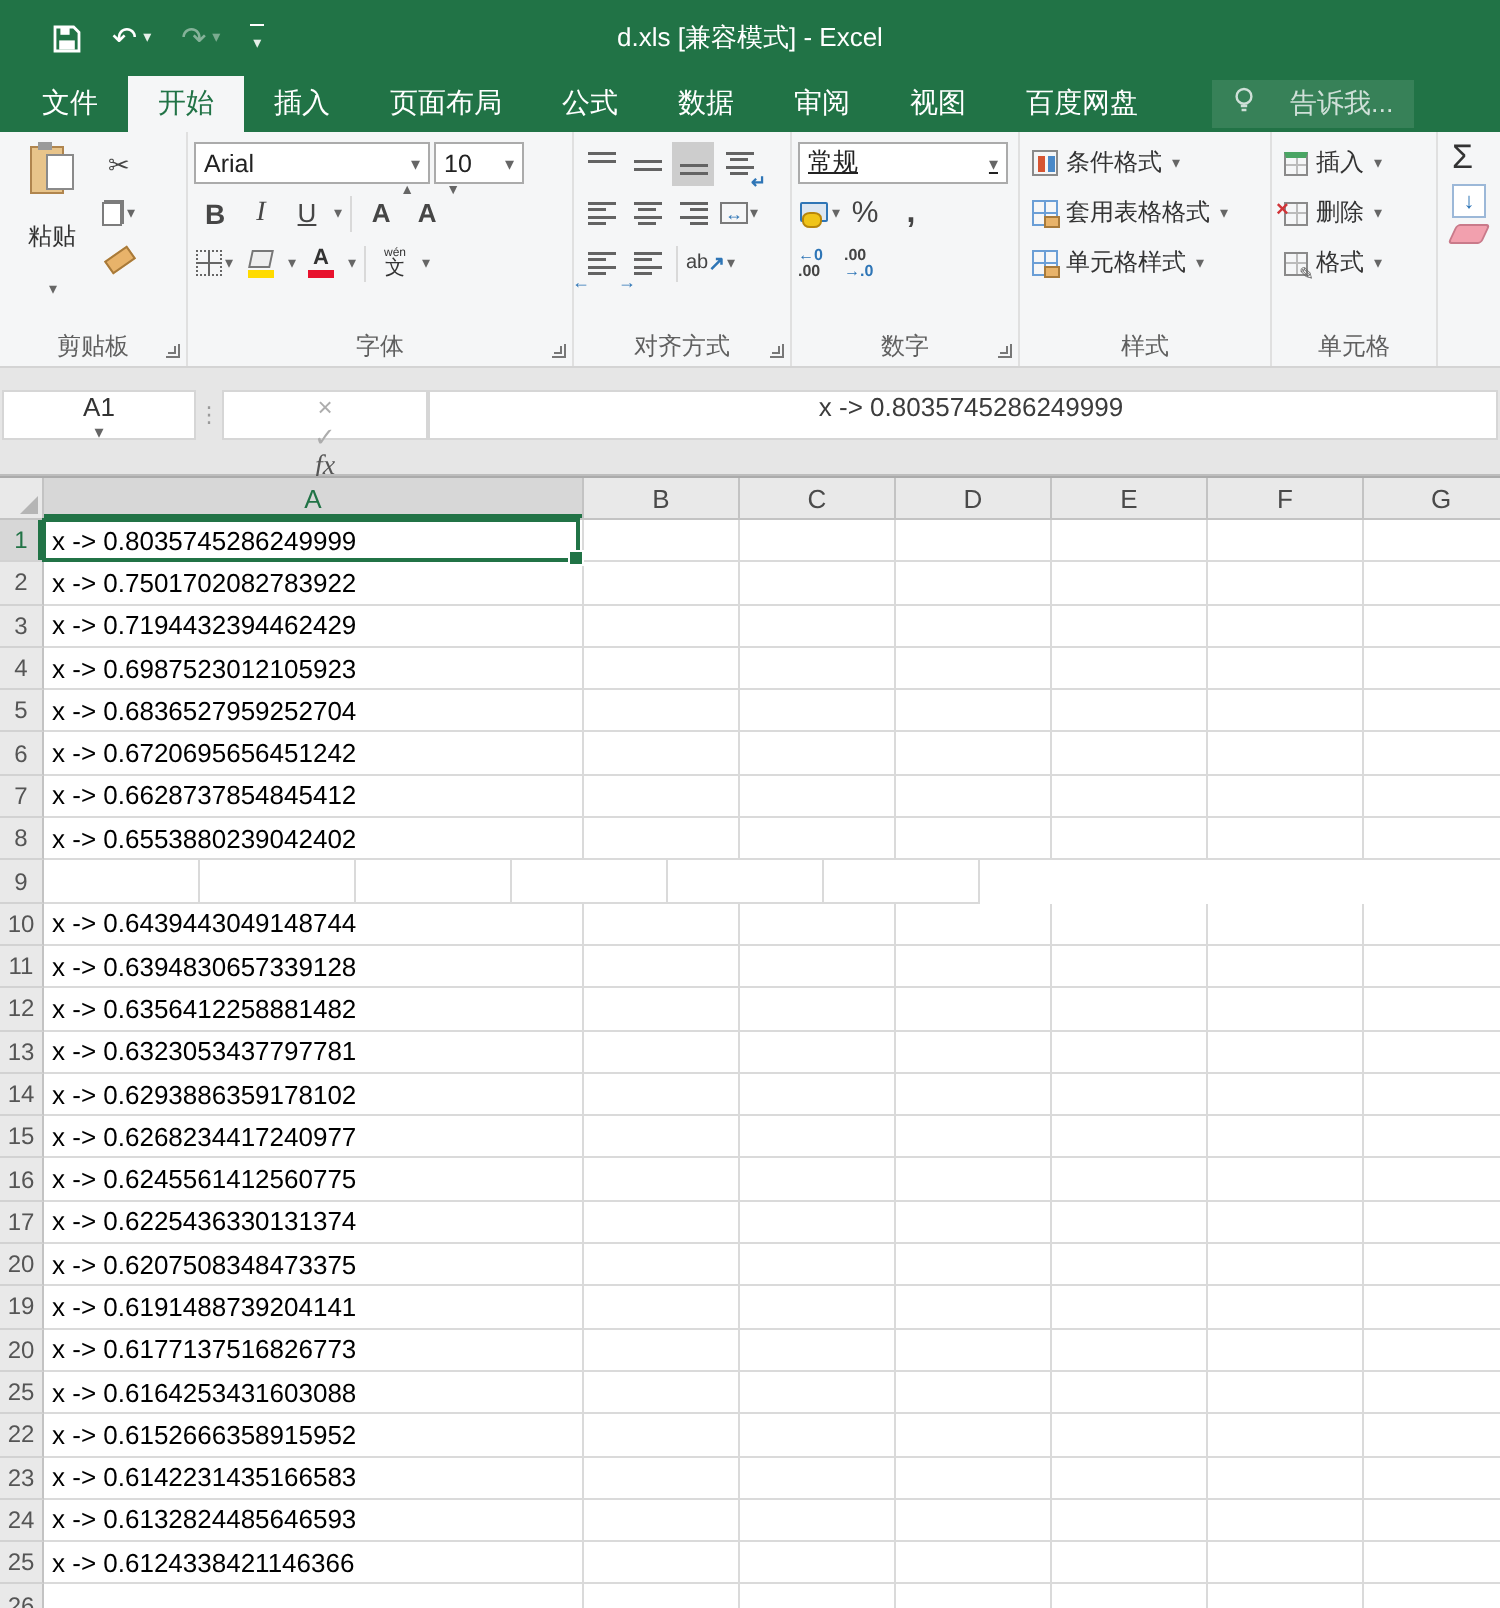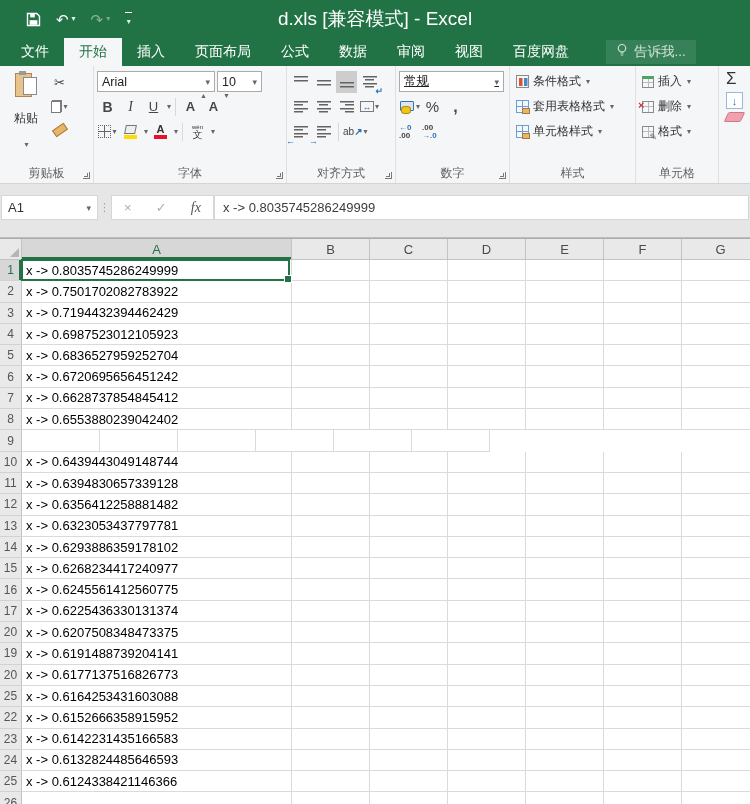--- a/index.html
+++ b/index.html
@@ -8,27 +8,27 @@
 
   
   .titlebar{height:38px;background:#217346;display:flex;align-items:center;position:relative;color:#fff;}
   .qat{display:flex;align-items:center;gap:15px;margin-left:26px;z-index:2;}
   .qat .btn{display:flex;align-items:center;gap:3px;color:#fff;font-size:15px;line-height:1;}
   .qat .arr{font-size:8px;color:#e6efe9;}
   .qat .dim{opacity:.45;}
   .qat-custom{display:flex;flex-direction:column;align-items:center;line-height:4px;}
   .qat-custom .bar{width:7px;height:1.5px;background:#fff;margin-bottom:2px;}
   .qat-custom .arr{font-size:8px;}
-  .win-title{position:absolute;left:0;right:0;text-align:center;font-size:19px;color:#fff;pointer-events:none;}
+  .win-title{position:absolute;left:0;right:0;text-align:center;font-size:13px;color:#fff;pointer-events:none;}
 
   
   .tabrow{height:28px;background:#217346;display:flex;align-items:stretch;padding-left:6px;}
   .tab{display:flex;align-items:center;padding:0 15px;font-size:14px;color:#fff;cursor:default;}
   .tab.active{background:#f5f6f7;color:#217346;}
-  .tellme{display:flex;align-items:center;gap:6px;margin-left:22px;padding:0 10px;
+  .tellme{display:flex;align-items:center;gap:17px;margin-left:22px;padding:0 10px;
           background:rgba(255,255,255,.10);color:#cfe0d8;font-size:13.5px;align-self:center;height:24px;}
 
   
   .ribbon{height:117px;background:#f5f6f7;border-bottom:1px solid #d4d4d4;display:flex;overflow:hidden;}
   .group{position:relative;border-right:1px solid #e0e0e0;padding:3px 2px 20px 3px;box-sizing:border-box;flex:none;}
   .glabel{position:absolute;left:0;right:0;bottom:1px;height:17px;display:flex;align-items:center;
           justify-content:center;font-size:12px;color:#5f5f5f;}
   .launcher{position:absolute;right:3px;bottom:4px;width:6px;height:6px;
             border-right:1.5px solid #777;border-bottom:1.5px solid #777;}
   .launcher::before{content:"";position:absolute;right:1px;bottom:1px;width:3px;height:3px;
@@ -123,21 +123,21 @@
 
   
   .g-edit{width:56px;border-right:none;display:flex;flex-direction:column;gap:3px;padding-left:7px;}
   .sigma{font-size:17px;color:#333;line-height:20px;}
   .filldown{width:15px;height:15px;border:1px solid #9cb8d8;background:#fff;display:flex;align-items:center;justify-content:center;
             color:#2e75b6;font-weight:bold;font-size:11px;}
   .eraser{width:15px;height:8px;background:#f2a0ae;border:1px solid #c97a8a;border-radius:2px;transform:skewX(-25deg);}
 
   
   .fbar{height:54px;background:#e6e6e6;box-sizing:border-box;padding:11px 1px 0 1px;display:flex;align-items:flex-start;border-bottom:1px solid #bdbdbd;}
-  .fbar .box{background:#fff;height:25px;display:flex;align-items:center;box-sizing:border-box;border:1px solid #d6d6d6;}
+  .fbar .box{background:#fff;height:25px;display:flex;align-items:center;box-sizing:border-box;border:1px solid #d6d6d6;flex-direction:column;}
   .namebox{width:97px;padding:0 6px;font-size:13px;color:#333;justify-content:space-between;}
   .namebox .arr{font-size:9px;color:#666;}
   .fdots{width:13px;display:flex;align-items:center;justify-content:center;height:25px;color:#9a9a9a;font-size:11px;}
   .fbtns{width:103px;justify-content:space-around;color:#adadad;font-size:13px;}
   .fbtns .fx{color:#555;font-style:italic;font-family:"Liberation Serif",serif;font-size:14px;}
   .ffield{flex:1;padding-left:8px;font-size:13px;color:#3c3c3c;white-space:nowrap;overflow:hidden;}
 
   
   .grid{position:relative;height:567px;overflow:hidden;background:#fff;border-top:1px solid #ababab;}
   .hdr{display:flex;height:21px;}

